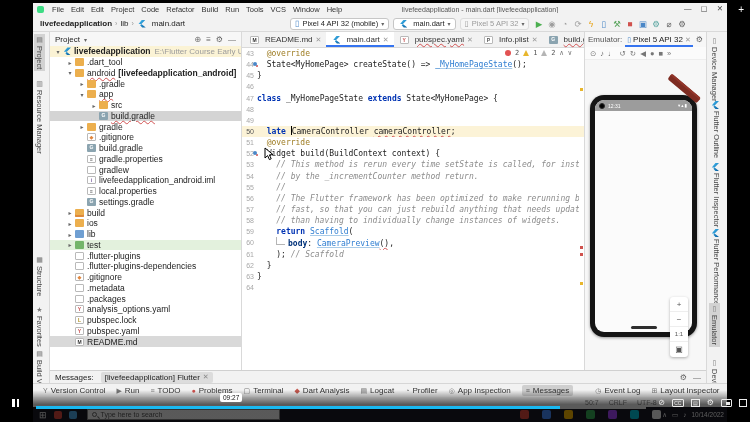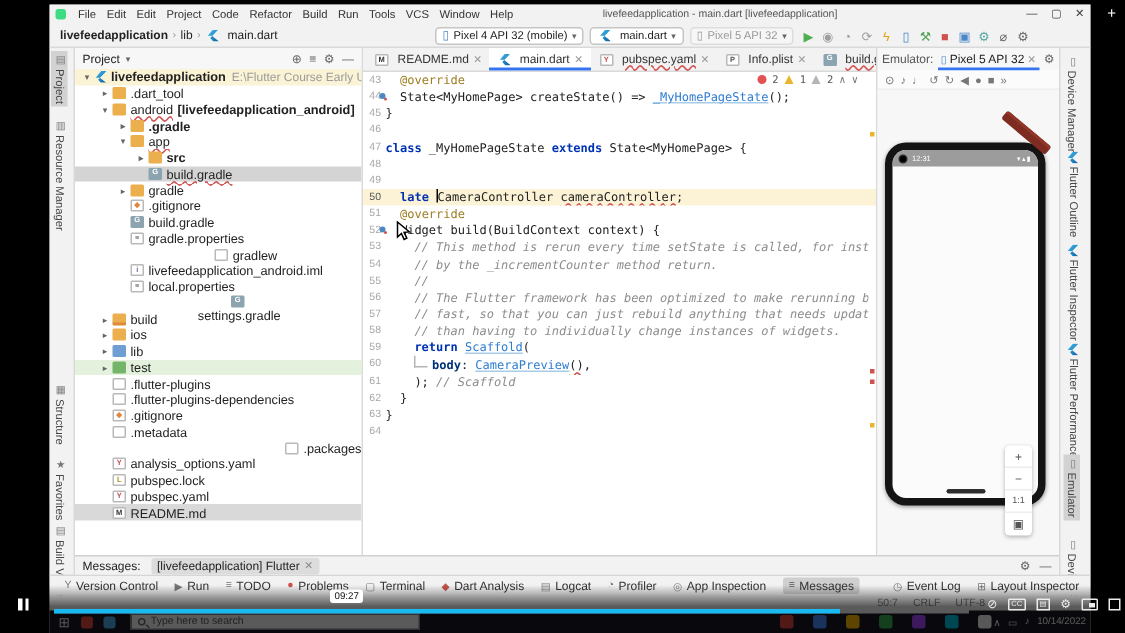--- a/index.html
+++ b/index.html
@@ -257,31 +257,31 @@
             <span class="chev">▸</span>
             <span class="ti ti-fld"></span>
             <span class="tlabel">.dart_tool</span>
           </div>
           <div class="trow" style="padding-left: 16px;">
             <span class="chev">▾</span>
             <span class="ti ti-fld"></span>
             <span class="tlabel errname">android</span>
             <span class="tmod">[livefeedapplication_android]</span>
           </div>
-          <div class="trow" style="padding-left: 28px; font-weight: bold;">
+          <div class="trow" style="padding-left: 28px;">
             <span class="chev">▸</span>
             <span class="ti ti-fld"></span>
             <span class="tlabel">.gradle</span>
           </div>
           <div class="trow" style="padding-left: 28px;">
             <span class="chev">▾</span>
             <span class="ti ti-fld"></span>
             <span class="tlabel errname">app</span>
           </div>
-          <div class="trow" style="padding-left: 40px; font-weight: bold;">
+          <div class="trow" style="padding-left: 40px;">
             <span class="chev">▸</span>
             <span class="ti ti-fld"></span>
             <span class="tlabel">src</span>
           </div>
           <div class="trow row-sel" style="padding-left: 40px;">
             <span class="chev"></span>
             <span class="ti ti-gradle">G</span>
             <span class="tlabel errname">build.gradle</span>
           </div>
           <div class="trow" style="padding-left: 28px;">
@@ -297,36 +297,36 @@
           <div class="trow" style="padding-left: 28px;">
             <span class="chev"></span>
             <span class="ti ti-gradle">G</span>
             <span class="tlabel">build.gradle</span>
           </div>
           <div class="trow" style="padding-left: 28px;">
             <span class="chev"></span>
             <span class="ti ti-prop">≡</span>
             <span class="tlabel">gradle.properties</span>
           </div>
-          <div class="trow" style="padding-left: 28px; justify-content: center;">
+          <div class="trow" style="padding-left: 28px;">
             <span class="chev"></span>
             <span class="ti ti-file"></span>
             <span class="tlabel">gradlew</span>
           </div>
           <div class="trow" style="padding-left: 28px;">
             <span class="chev"></span>
             <span class="ti ti-iml">i</span>
             <span class="tlabel">livefeedapplication_android.iml</span>
           </div>
           <div class="trow" style="padding-left: 28px;">
             <span class="chev"></span>
             <span class="ti ti-prop">≡</span>
             <span class="tlabel">local.properties</span>
           </div>
-          <div class="trow" style="padding-left: 28px; flex-direction: column;">
+          <div class="trow" style="padding-left: 28px;">
             <span class="chev"></span>
             <span class="ti ti-gradle">G</span>
             <span class="tlabel">settings.gradle</span>
           </div>
           <div class="trow" style="padding-left: 16px;">
             <span class="chev">▸</span>
             <span class="ti ti-fld-x"></span>
             <span class="tlabel">build</span>
           </div>
           <div class="trow" style="padding-left: 16px;">
@@ -357,21 +357,21 @@
           <div class="trow" style="padding-left: 16px;">
             <span class="chev"></span>
             <span class="ti ti-git">◆</span>
             <span class="tlabel">.gitignore</span>
           </div>
           <div class="trow" style="padding-left: 16px;">
             <span class="chev"></span>
             <span class="ti ti-file"></span>
             <span class="tlabel">.metadata</span>
           </div>
-          <div class="trow" style="padding-left: 16px; justify-content: flex-end;">
+          <div class="trow" style="padding-left: 16px;">
             <span class="chev"></span>
             <span class="ti ti-file"></span>
             <span class="tlabel">.packages</span>
           </div>
           <div class="trow" style="padding-left: 16px;">
             <span class="chev"></span>
             <span class="ti ti-yaml">Y</span>
             <span class="tlabel">analysis_options.yaml</span>
           </div>
           <div class="trow" style="padding-left: 16px;">

